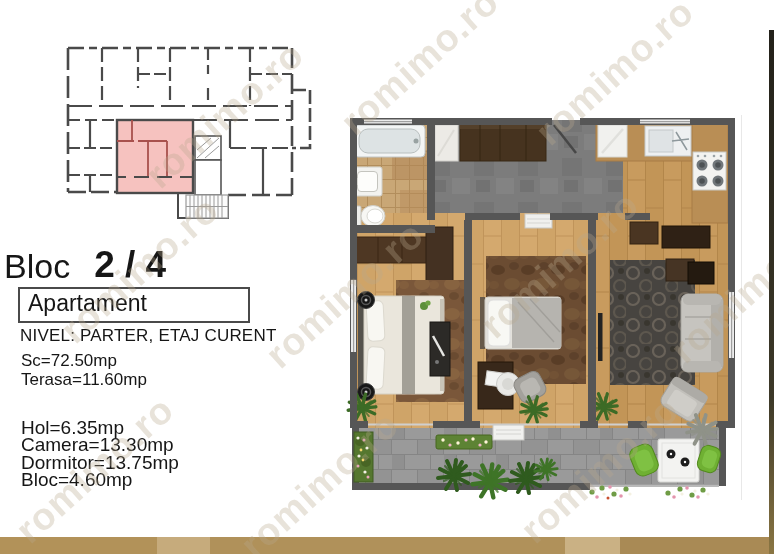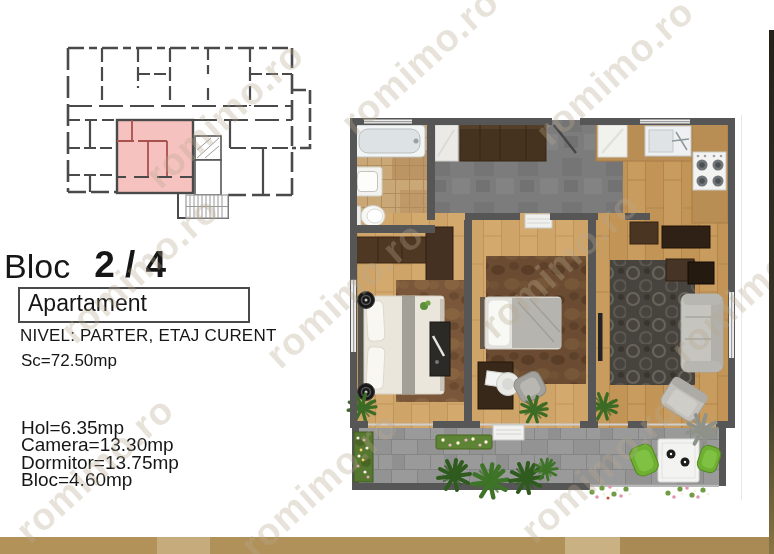--- a/index.html
+++ b/index.html
@@ -87,20 +87,21 @@
     <div class="bloc-title">
       <span>Bloc</span>
         <b>2 / 4</b>
     </div>
     <div class="apt-box">
       <span>Apartament</span>
     </div>
     <div class="nivel">NIVEL: PARTER, ETAJ CURENT</div>
     <div class="areas-a">
       <div>Sc=72.50mp</div>
+      <div>Terasa=11.60mp</div>
     </div>
     <div class="areas-b">
       <div>Hol=6.35mp</div>
       <div>Camera=13.30mp</div>
       <div>Dormitor=13.75mp</div>
       <div>Bloc=4.60mp</div>
     </div>
   </div>
 
   <div class="plan-edge"></div>

